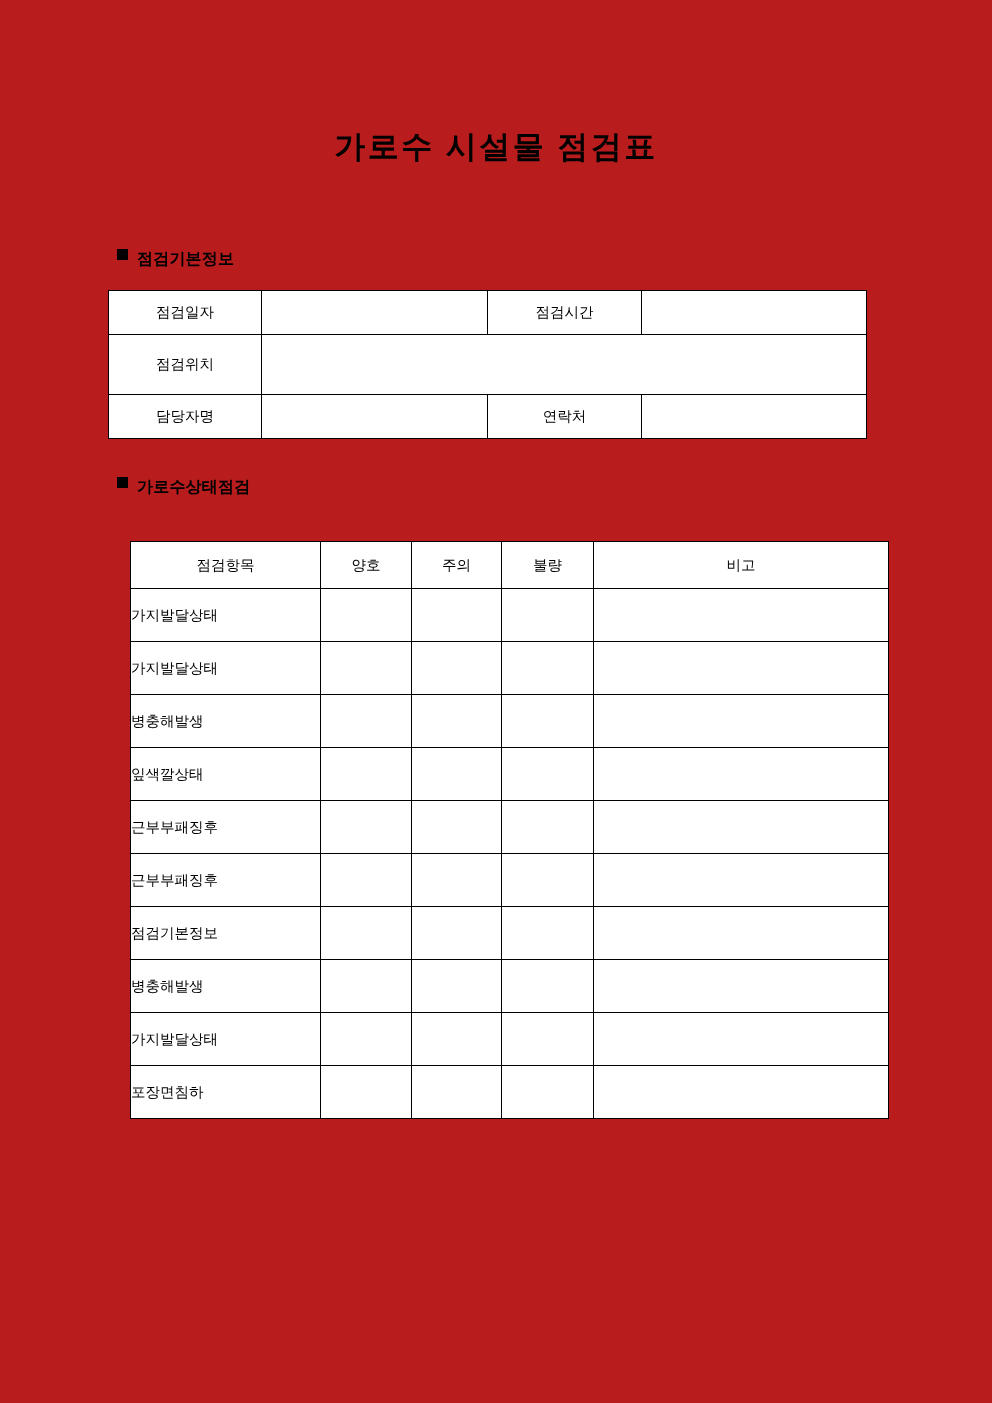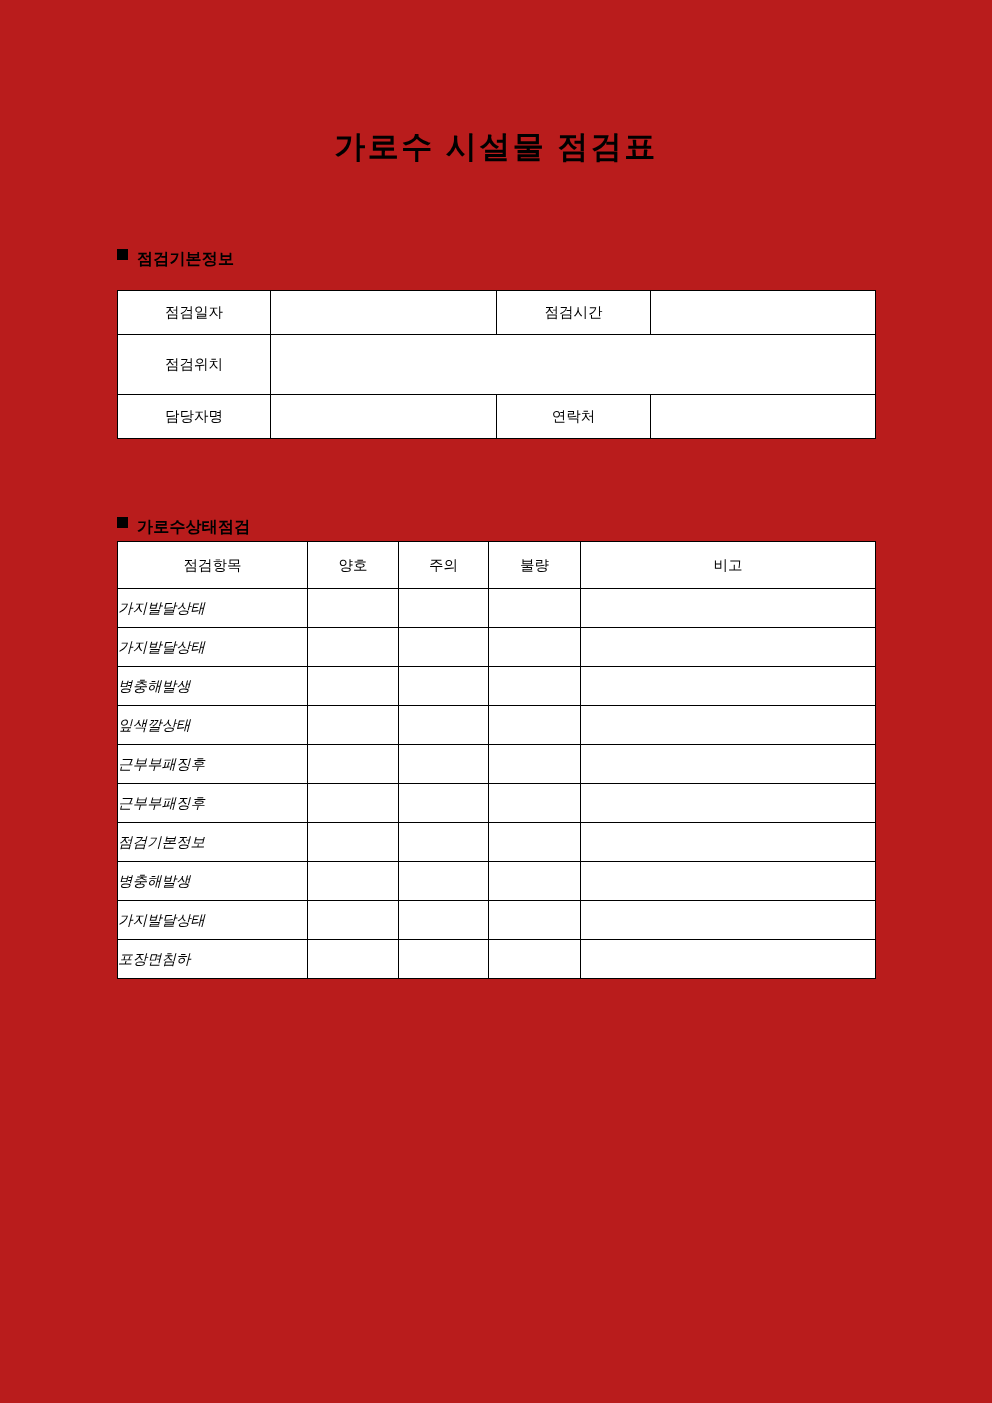--- a/index.html
+++ b/index.html
@@ -51,21 +51,21 @@
   }
   .section-head .bullet {
     display: inline-block;
     width: 11px;
     height: 11px;
     background: #000000;
     margin-right: 9px;
     flex: none;
   }
   #sec-basic  { top: 249px; }
-  #sec-status { top: 477px; margin-top: 40px; }
+  #sec-status { top: 477px; }
 
   
   table.grid {
     position: absolute;
     border-collapse: collapse;
     table-layout: fixed;
     background: #ffffff;
   }
   table.grid td, table.grid th {
     border: 1px solid #000000;
@@ -76,35 +76,35 @@
     background: #ffffff;
   }
   td.lbl, th.hdr {
     background: #e3e3e3;
     text-align: center;
   }
   td.val { background: #ffffff; }
 
   
   #table-basic {
-    left: 117px;
+    left: 108px;
     top: 290px;
     width: 758px;
   }
   #table-basic td { height: 44px; }
   #table-basic tr.tall td { height: 60px; }
 
   
   #table-status {
-    left: 117px;
+    left: 130px;
     top: 541px;
     width: 758px;
   }
   #table-status th { height: 47px; }
-  #table-status td { height: 39px; font-style: italic; }
+  #table-status td { height: 53px; }
   td.item {
     text-align: left;
     padding-left: 10px;
   }
 </style>
 </head>
 <body>
 
 <div class="page">
 

